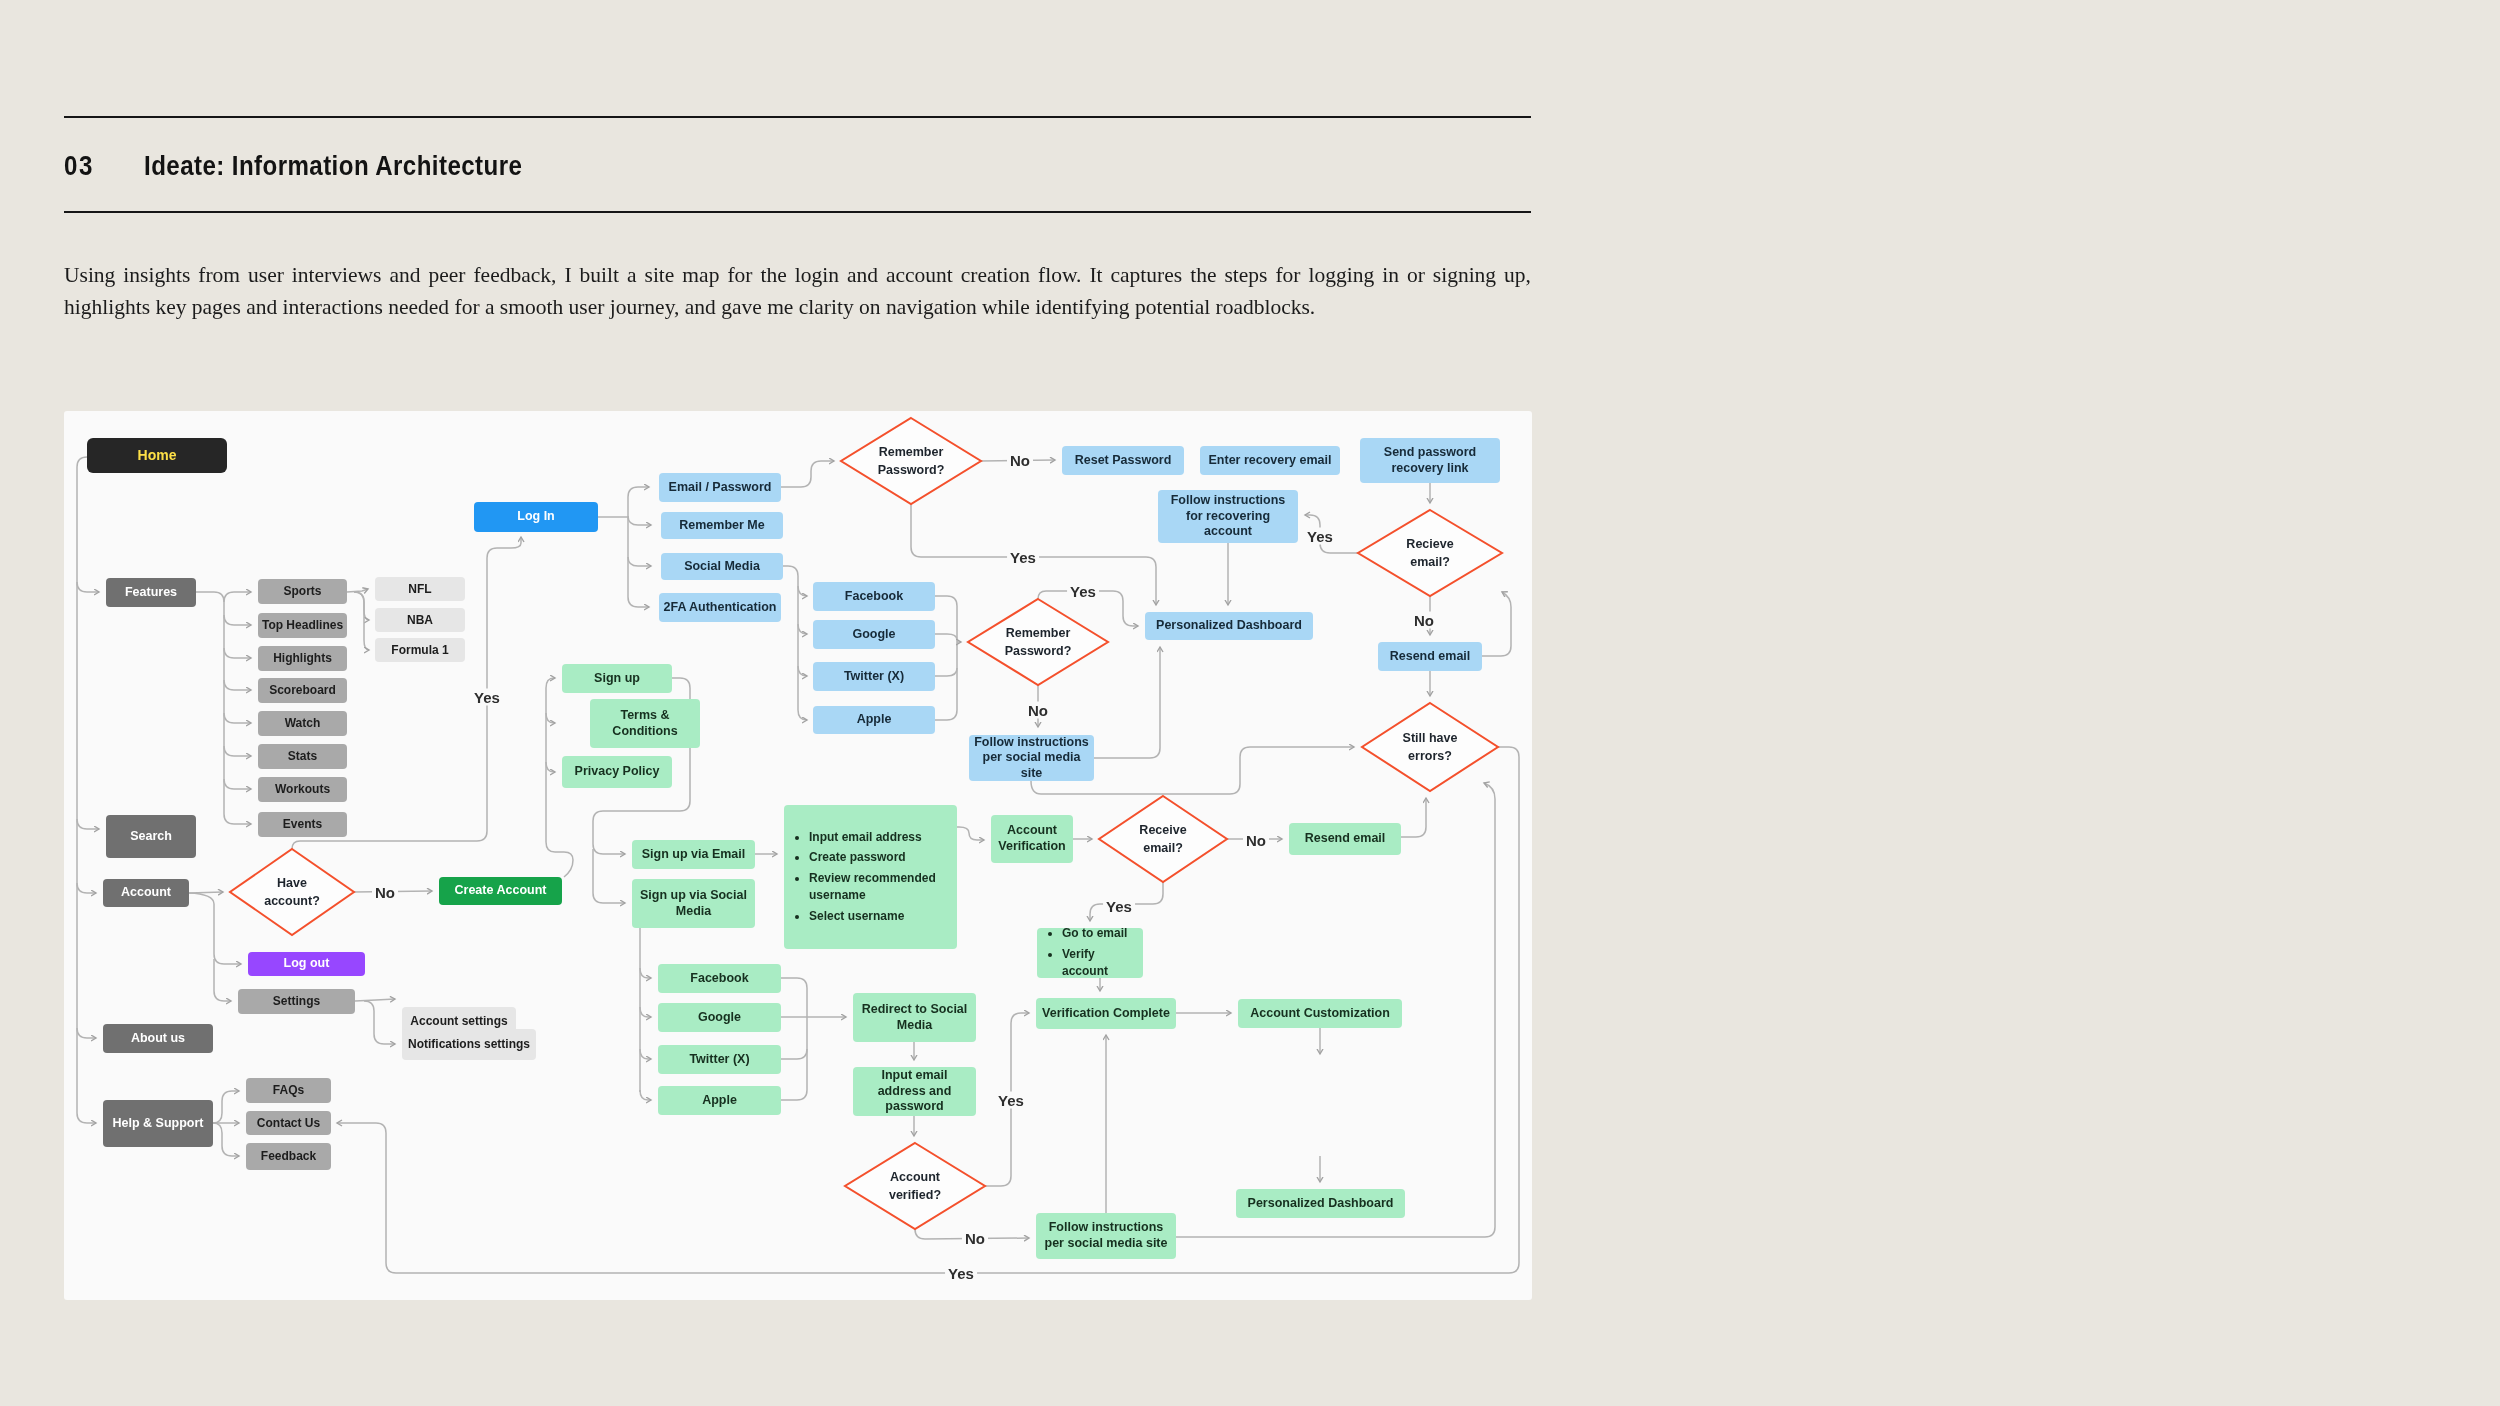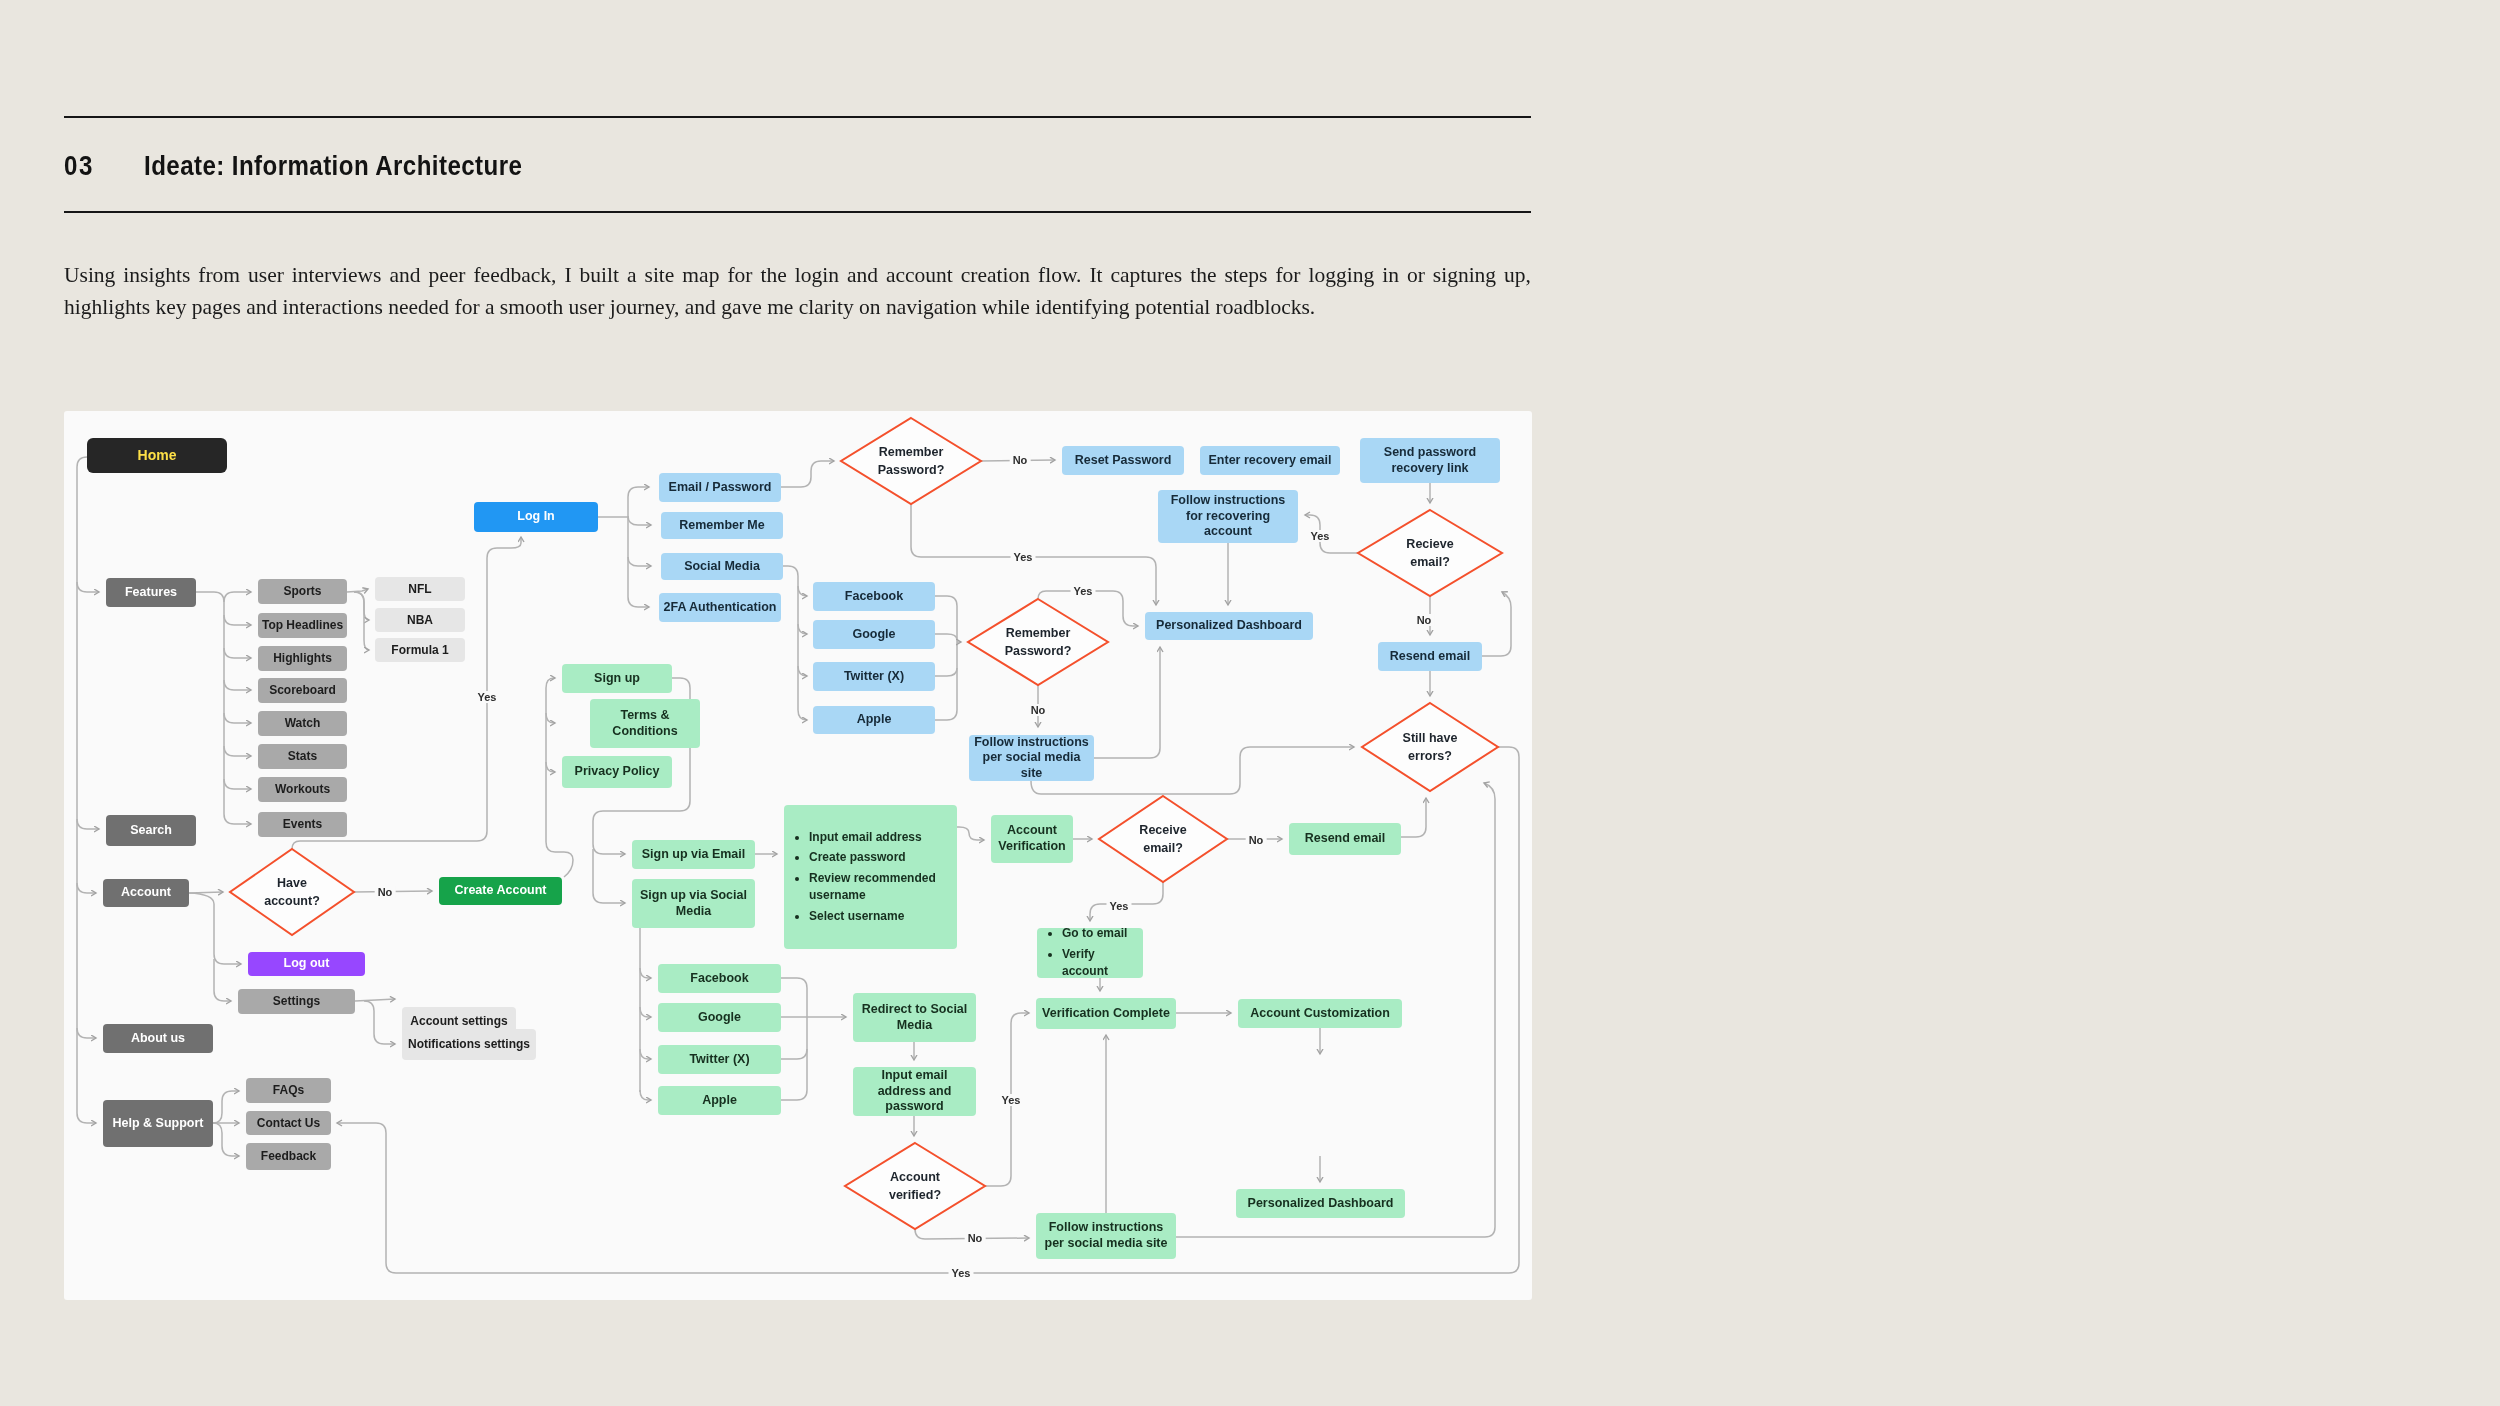--- a/index.html
+++ b/index.html
@@ -25,21 +25,21 @@
   .t-ltblue{background:#a9d7f5;color:#162a38;}
   .t-green{background:#16a34a;color:#fff;}
   .t-ltgreen{background:#a9ecc4;color:#16301f;}
   .t-purple{background:#9747ff;color:#fff;}
   .t-bullets{background:#a9ecc4;color:#16301f;justify-content:flex-start;align-items:center;
              font-weight:600;font-size:12px;text-align:left;}
   .t-bullets ul{margin:0;padding:0 6px 0 22px;}
   .t-bullets li{margin:3px 0;line-height:1.45;}
   .dlabel{position:absolute;font-weight:700;font-size:12.5px;color:#1d242c;text-align:center;
           transform:translate(-50%,-50%);line-height:1.45;}
-  .elabel{position:absolute;font-weight:700;font-size:11px;color:#2e2e2e;background:#fafafa;
+  .elabel{position:absolute;font-weight:700;font-size:15px;color:#2e2e2e;background:#fafafa;
           padding:0 3px;transform:translate(-50%,-50%);}
 </style>
 </head>
 <body>
 
 <div id="rule1" class="rule"></div>
 <div class="titlerow">
   <span class="num">03</span><span>Ideate: Information Architecture</span>
 </div>
 <div id="rule2" class="rule"></div>
@@ -164,21 +164,21 @@
         <polygon points="1366,99 1438,142 1366,185 1294,142"></polygon>
         <polygon points="1366,292 1434,336 1366,380 1298,336"></polygon>
         <polygon points="1099,385 1163,428 1099,471 1035,428"></polygon>
         <polygon points="851,732 921,775 851,818 781,775"></polygon>
       </g>
     </g>
   </svg>
 <div class="n t-black" style="left: 23px; top: 27px; width: 140px; height: 35px;">Home</div>
     <div class="n t-blue" style="left: 410px; top: 91px; width: 124px; height: 30px;">Log In</div>
     <div class="n t-dark" style="left: 42px; top: 167px; width: 90px; height: 29px;">Features</div>
-    <div class="n t-dark" style="left: 42px; top: 404px; width: 90px; height: 31px;">Search</div>
+    <div class="n t-dark" style="left: 42px; top: 404px; width: 90px; height: 43px;">Search</div>
     <div class="n t-dark" style="left: 39px; top: 468px; width: 86px; height: 28px;">Account</div>
     <div class="n t-dark" style="left: 39px; top: 613px; width: 110px; height: 29px;">About us</div>
     <div class="n t-dark" style="left: 39px; top: 689px; width: 110px; height: 47px;">Help &amp; Support</div>
     <div class="n t-md" style="left: 194px; top: 168px; width: 89px; height: 25px;">Sports</div>
     <div class="n t-md" style="left: 194px; top: 202px; width: 89px; height: 25px;">Top Headlines</div>
     <div class="n t-md" style="left: 194px; top: 235px; width: 89px; height: 25px;">Highlights</div>
     <div class="n t-md" style="left: 194px; top: 267px; width: 89px; height: 25px;">Scoreboard</div>
     <div class="n t-md" style="left: 194px; top: 300px; width: 89px; height: 25px;">Watch</div>
     <div class="n t-md" style="left: 194px; top: 333px; width: 89px; height: 25px;">Stats</div>
     <div class="n t-md" style="left: 194px; top: 366px; width: 89px; height: 25px;">Workouts</div>

